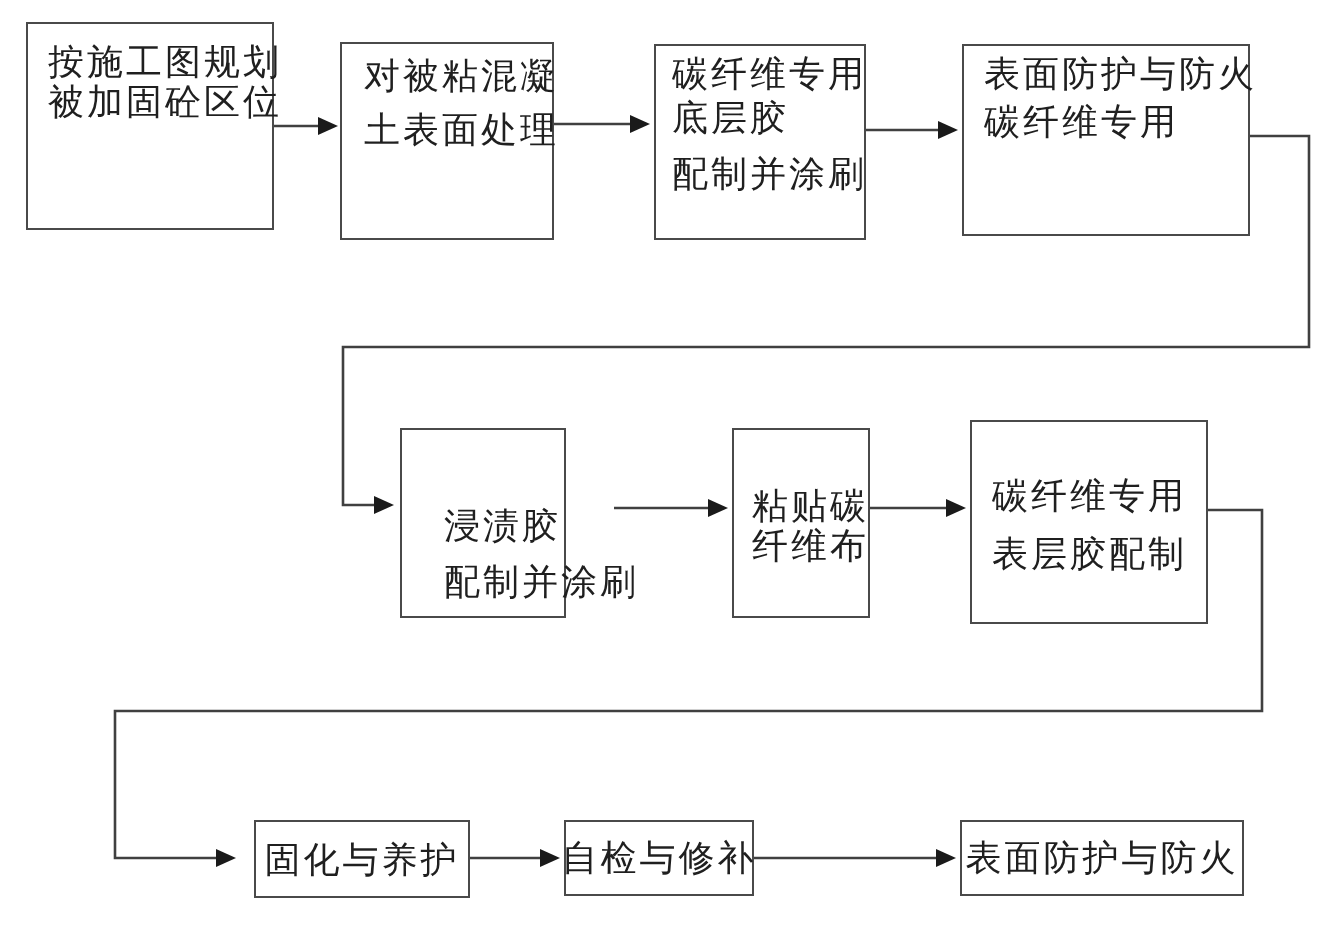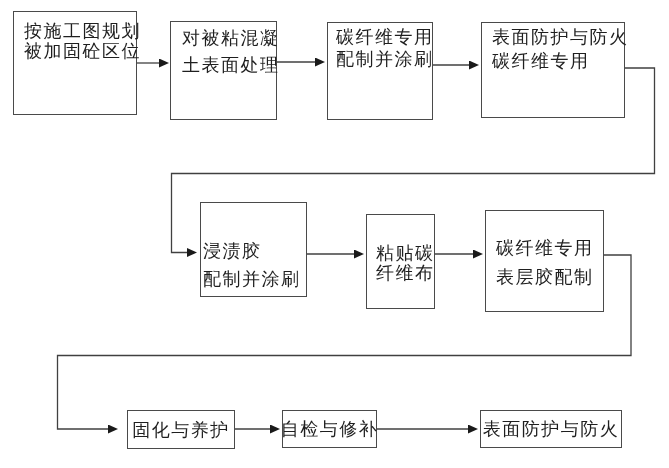--- a/index.html
+++ b/index.html
@@ -41,21 +41,21 @@
   }
   .box .line { white-space: nowrap; }
 
   
   .b1 { left: 13px;  top: 11px;  width: 124px; height: 104px; padding: 9px 0 0 10px;  line-height: 20px; }
   .b2 { left: 170px; top: 21px;  width: 107px; height: 99px;  padding: 3px 0 10px 11px;  line-height: 27px; }
   .b3 { left: 327px; top: 22px;  width: 106px; height: 98px;  padding: 3px 0 0 8px;   line-height: 22px; }
   .b3 .line:nth-child(3) { margin-top: 6px; }
   .b4 { left: 481px; top: 22px;  width: 144px; height: 96px;  padding: 2px 0 0 10px;  line-height: 24px; }
   
-  .b5 { left: 200px; top: 202px; width: 107px; height: 95px;  padding: 34px 0 0 2px;  line-height: 28px; }
+  .b5 { left: 200px; top: 214px; width: 83px; height: 95px;  padding: 34px 0 0 21px;  line-height: 28px; }
   .b6 { left: 366px; top: 214px; width: 69px;  height: 95px;  padding: 28px 0 0 9px;  line-height: 20px; }
   .b7 { left: 485px; top: 210px; width: 119px; height: 102px; padding: 23px 0 0 10px; line-height: 29px; }
   
   .b8, .b9, .b10 {
     display: flex;
     align-items: center;
     justify-content: center;
     padding: 0;
   }
   .b8  { left: 127px; top: 410px; width: 108px; height: 39px; text-align: center; }
@@ -92,20 +92,21 @@
   <div class="box b1">
     <div class="line">按施工图规划</div>
     <div class="line">被加固砼区位</div>
   </div>
   <div class="box b2">
     <div class="line">对被粘混凝</div>
     <div class="line">土表面处理</div>
   </div>
   <div class="box b3">
     <div class="line">碳纤维专用</div>
+    <div class="line">底层胶</div>
     <div class="line">配制并涂刷</div>
   </div>
   <div class="box b4">
     <div class="line">表面防护与防火</div>
     <div class="line">碳纤维专用</div>
   </div>
 
   <div class="box b5">
     <div class="line">浸渍胶</div>
     <div class="line">配制并涂刷</div>

